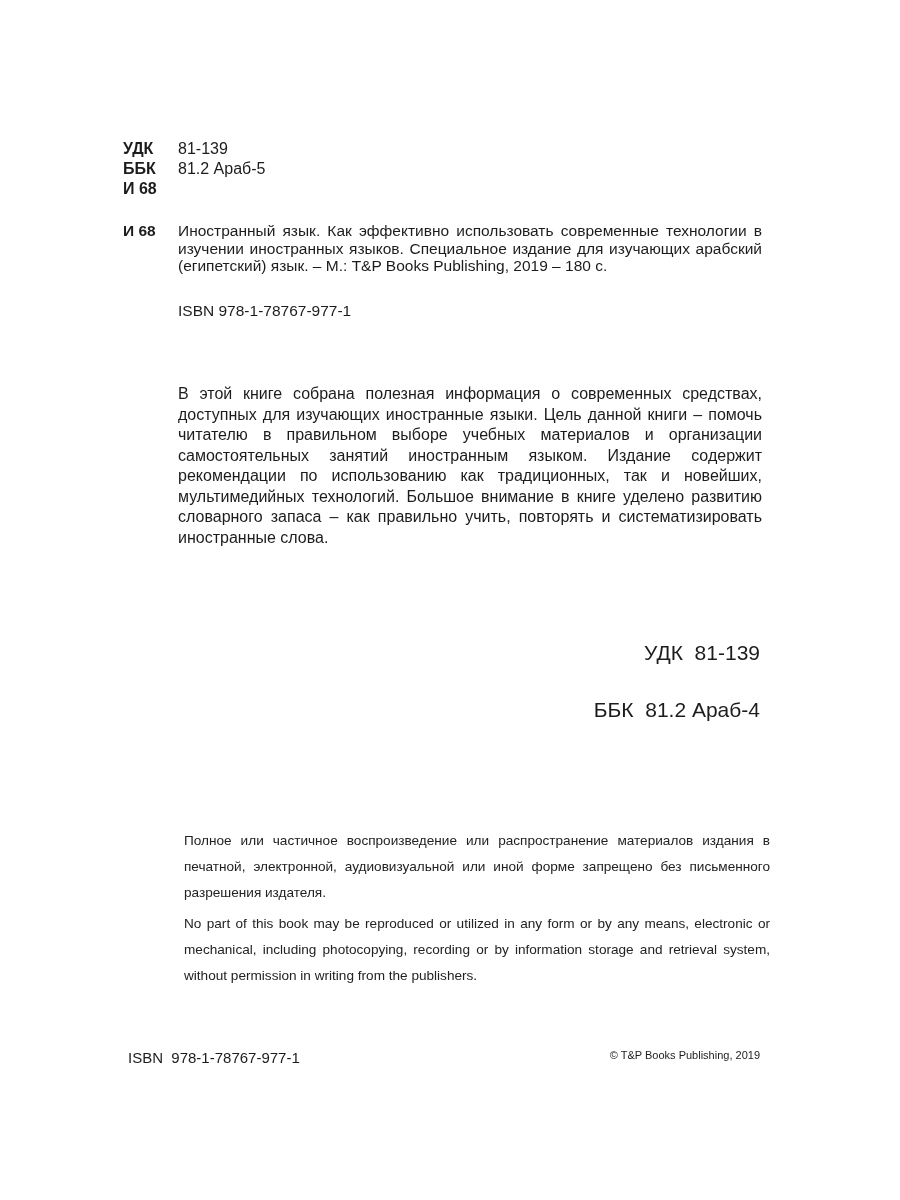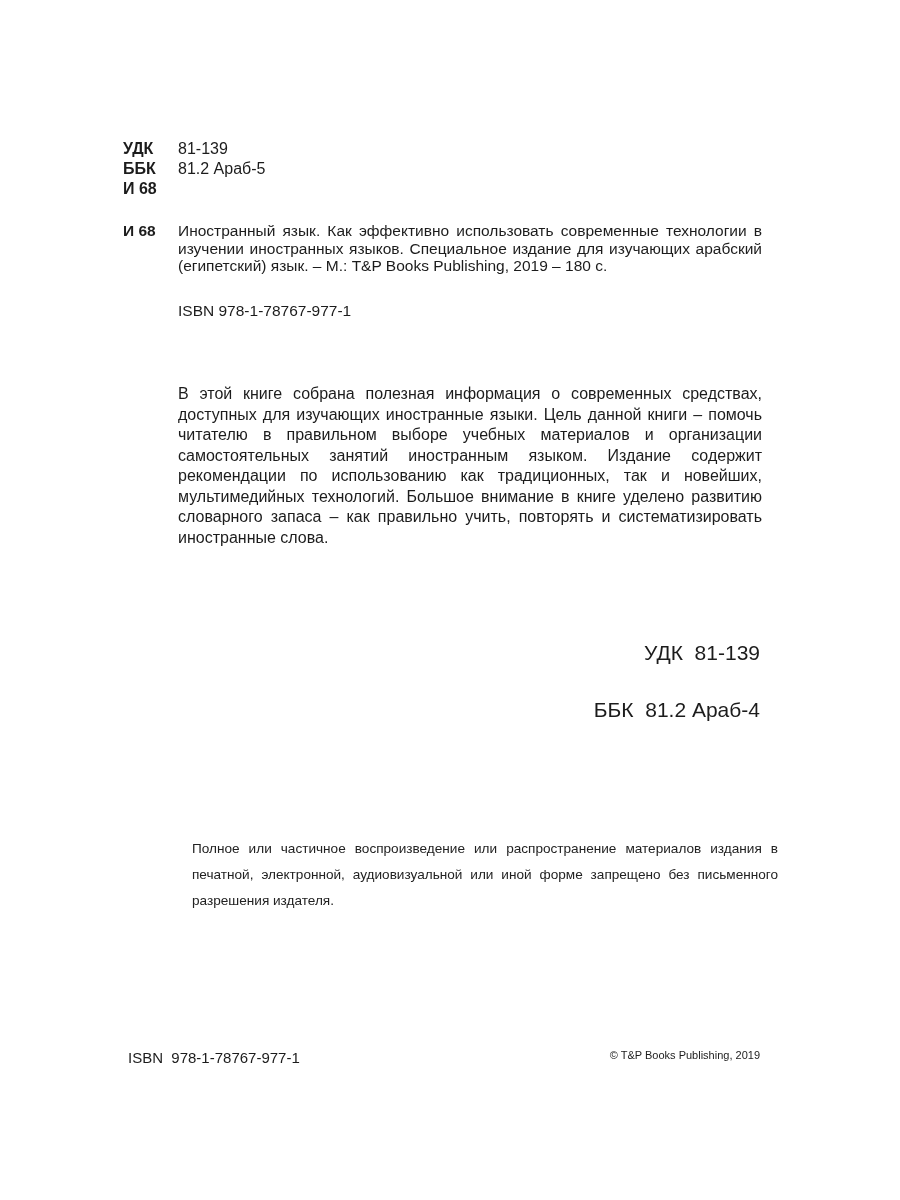--- a/index.html
+++ b/index.html
@@ -84,21 +84,21 @@
     white-space: pre-wrap;
   }
 
   .rights {
     position: absolute;
     left: 176px;
     width: 586px;
     font-size: 13.6px;
     line-height: 26px;
     text-align: justify;
-    margin: 16px;
+    margin: 8px;
     color: #222222;
   }
   .rights-ru { top: 820px; }
   .rights-en { top: 903px; }
 
   .footer-isbn {
     position: absolute;
     left: 128px;
     top: 1049px;
     font-size: 15px;
@@ -140,17 +140,18 @@
 
   <p class="annotation">В этой книге собрана полезная информация о современных средствах, доступных для изучающих иностранные языки. Цель данной книги – помочь читателю в правильном выборе учебных материалов и организации самостоятельных занятий иностранным языком. Издание содержит рекомендации по использованию как традиционных, так и новейших, мультимедийных технологий. Большое внимание в книге уделено развитию словарного запаса – как правильно учить, повторять и систематизировать иностранные слова.</p>
 
   <div class="codes-bottom">
     <div>УДК  81-139</div>
     <div>ББК  81.2 Араб-4</div>
   </div>
 
   <p class="rights rights-ru">Полное или частичное воспроизведение или распространение материалов издания в печатной, электронной, аудиовизуальной или иной форме запрещено без письменного разрешения издателя.</p>
 
+  <p class="rights rights-en" lang="en">No part of this book may be reproduced or utilized in any form or by any means, electronic or mechanical, including photocopying, recording or by information storage and retrieval system, without permission in writing from the publishers.</p>
 
   <span class="footer-isbn">ISBN  978-1-78767-977-1</span>
   <span class="footer-copy">© T&amp;P Books Publishing, 2019</span>
 
 </div>
 
 </body></html>

